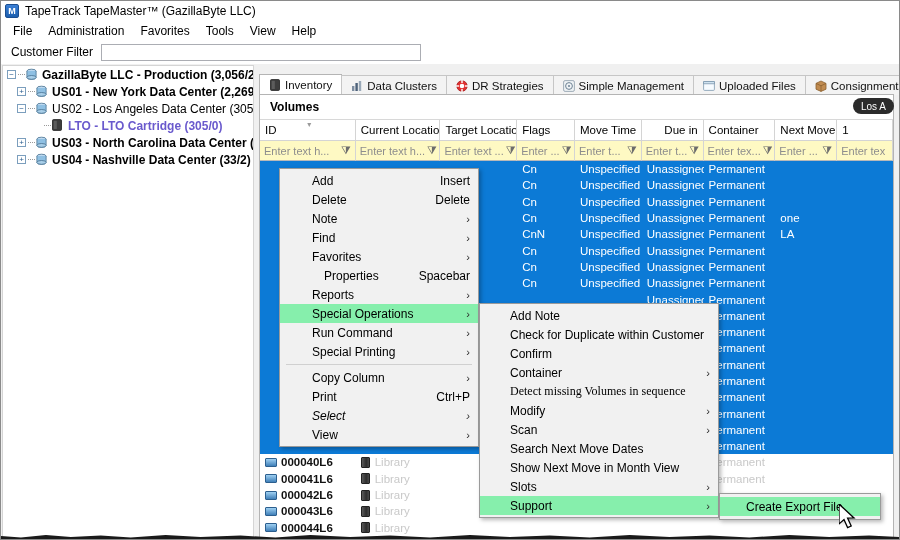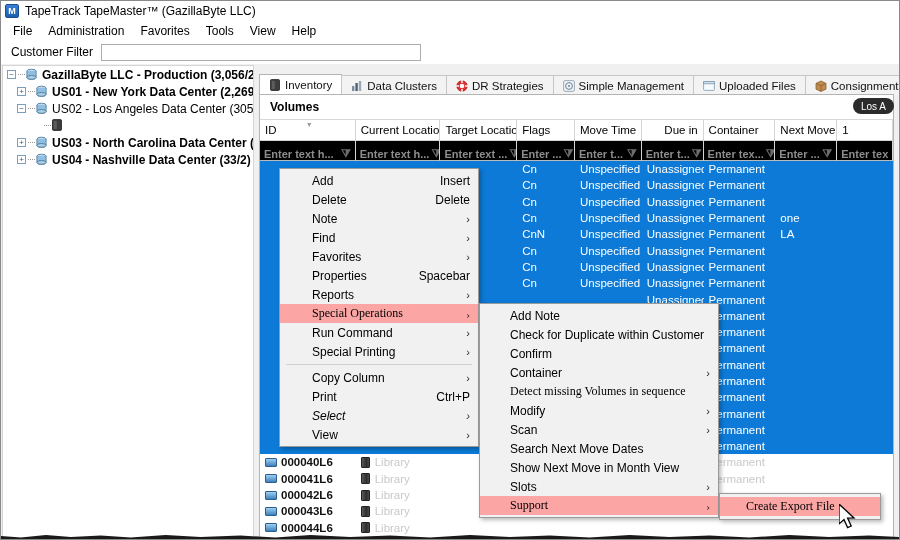--- a/index.html
+++ b/index.html
@@ -117,23 +117,23 @@
     border-right:1px solid #d4d4d4;border-bottom:1px solid #d4d4d4;
     font-size:11.5px;color:#000;display:flex;align-items:center;
     padding:0 5px;box-sizing:border-box;white-space:nowrap;overflow:hidden;
     position:relative;background:#fff;
   }
   .gcell.ralign{justify-content:flex-end;}
   .sortmark{position:absolute;left:50%;top:0px;font-size:8px;color:#9a9a9a;}
   .filterrow{display:flex;height:20px;background:#fff;}
   .fcell{
     border-right:1px solid #d4d4d4;border-bottom:1px solid #b9b9b9;
-    font-size:11px;color:#8d8d8d;display:flex;align-items:flex-end;
+    font-size:11px;color:#8d8d8d;display:flex;align-items:center;
     padding:0 4px;box-sizing:border-box;white-space:nowrap;overflow:hidden;
-    justify-content:space-between;background:#000000;font-weight:bold;
+    justify-content:space-between;background:#fef9c3;
   }
   .funnel{color:#6c6c6c;font-size:11px;flex:0 0 auto;margin-left:2px;}
 
   
   .gridrows{position:relative;background:#fff;overflow:hidden;}
   .grow{display:flex;height:16.3px;align-items:center;font-size:11.5px;}
   .grow.sel{background:#0c7ad6;color:#ffffff;}
   .grow.unsel{background:#ffffff;color:#c9c9c9;}
   .rcell{box-sizing:border-box;padding:0 5px;white-space:nowrap;overflow:hidden;display:flex;align-items:center;}
   .tapeicon{
@@ -151,21 +151,21 @@
   
   .menu{
     position:absolute;background:#f1f1f1;border:1px solid #9a9a9a;
     box-shadow:2px 2px 4px rgba(0,0,0,.28);padding:2px 0;box-sizing:border-box;
     z-index:50;
   }
   .menu .row{
     display:flex;align-items:center;height:19px;font-size:12px;color:#000;
     padding:0 8px 0 32px;white-space:nowrap;position:relative;box-sizing:border-box;
   }
-  .menu .row.hl{background:#fca5a5;font-family:Liberation Serif, serif;}
+  .menu .row.hl{background:#86efac;}
   .menu .row .shortcut{margin-left:auto;padding-left:26px;color:#000;}
   .menu .row .arrow{margin-left:auto;padding-left:20px;color:#2b2b2b;font-size:11px;}
   .menu .sep{height:1px;background:#d0d0d0;margin:3px 6px;}
 
   .cursor{position:absolute;z-index:99;pointer-events:none;}
 
   
   .tearmask{position:absolute;left:0;bottom:0;width:100%;height:6px;z-index:60;pointer-events:none;}
 </style>
 </head>
@@ -234,20 +234,21 @@
       <div class="trow">
         <span class="indent" style="width:26px"></span>
         <span class="indent" style="width:11px"></span>
         <span class="dashline"></span>
         <span class="dbicon">
           <svg width="12" height="12" viewBox="0 0 11 12">
             <rect x="1" y="0.6" width="9" height="10.8" rx="1" fill="#3d3d3d" stroke="#1d1d1d" stroke-width=".8"></rect>
             <rect x="2.2" y="1.8" width="3.1" height="8.2" fill="#5c5c5c"></rect>
           </svg>
         </span>
+        <span class="tlabel link">LTO - LTO Cartridge (305/0)</span>
       </div>
       <div class="trow">
         <span class="indent" style="width:10px"></span>
         <span class="expander">+</span>
         <span class="dashline"></span>
         <span class="dbicon">
           <svg width="13" height="13" viewBox="0 0 13 13">
             <ellipse cx="6.5" cy="3.1" rx="4.6" ry="1.9" fill="#bcd8ef" stroke="#46708f" stroke-width=".8"></ellipse>
             <path d="M1.9,3.1 L1.9,9.4 a4.6,1.9 0 0 0 9.2,0 L11.1,3.1" fill="#8fc0e3" stroke="#46708f" stroke-width=".8"></path>
             <ellipse cx="6.5" cy="9.4" rx="4.6" ry="1.9" fill="#a9cfe9" stroke="#46708f" stroke-width=".8"></ellipse>
@@ -1093,21 +1094,21 @@
         <span class="arrow">›</span>
       </div>
       <div class="row" style="padding-left: 32px;">
         <span>Find</span>
         <span class="arrow">›</span>
       </div>
       <div class="row" style="padding-left: 32px;">
         <span>Favorites</span>
         <span class="arrow">›</span>
       </div>
-      <div class="row" style="padding-left: 32px;">
+      <div class="row" style="padding-left: 44px;">
         <span>Properties</span>
         <span class="shortcut">Spacebar</span>
       </div>
       <div class="row" style="padding-left: 32px;">
         <span>Reports</span>
         <span class="arrow">›</span>
       </div>
       <div class="row hl" style="padding-left: 32px;">
         <span>Special Operations</span>
         <span class="arrow">›</span>

